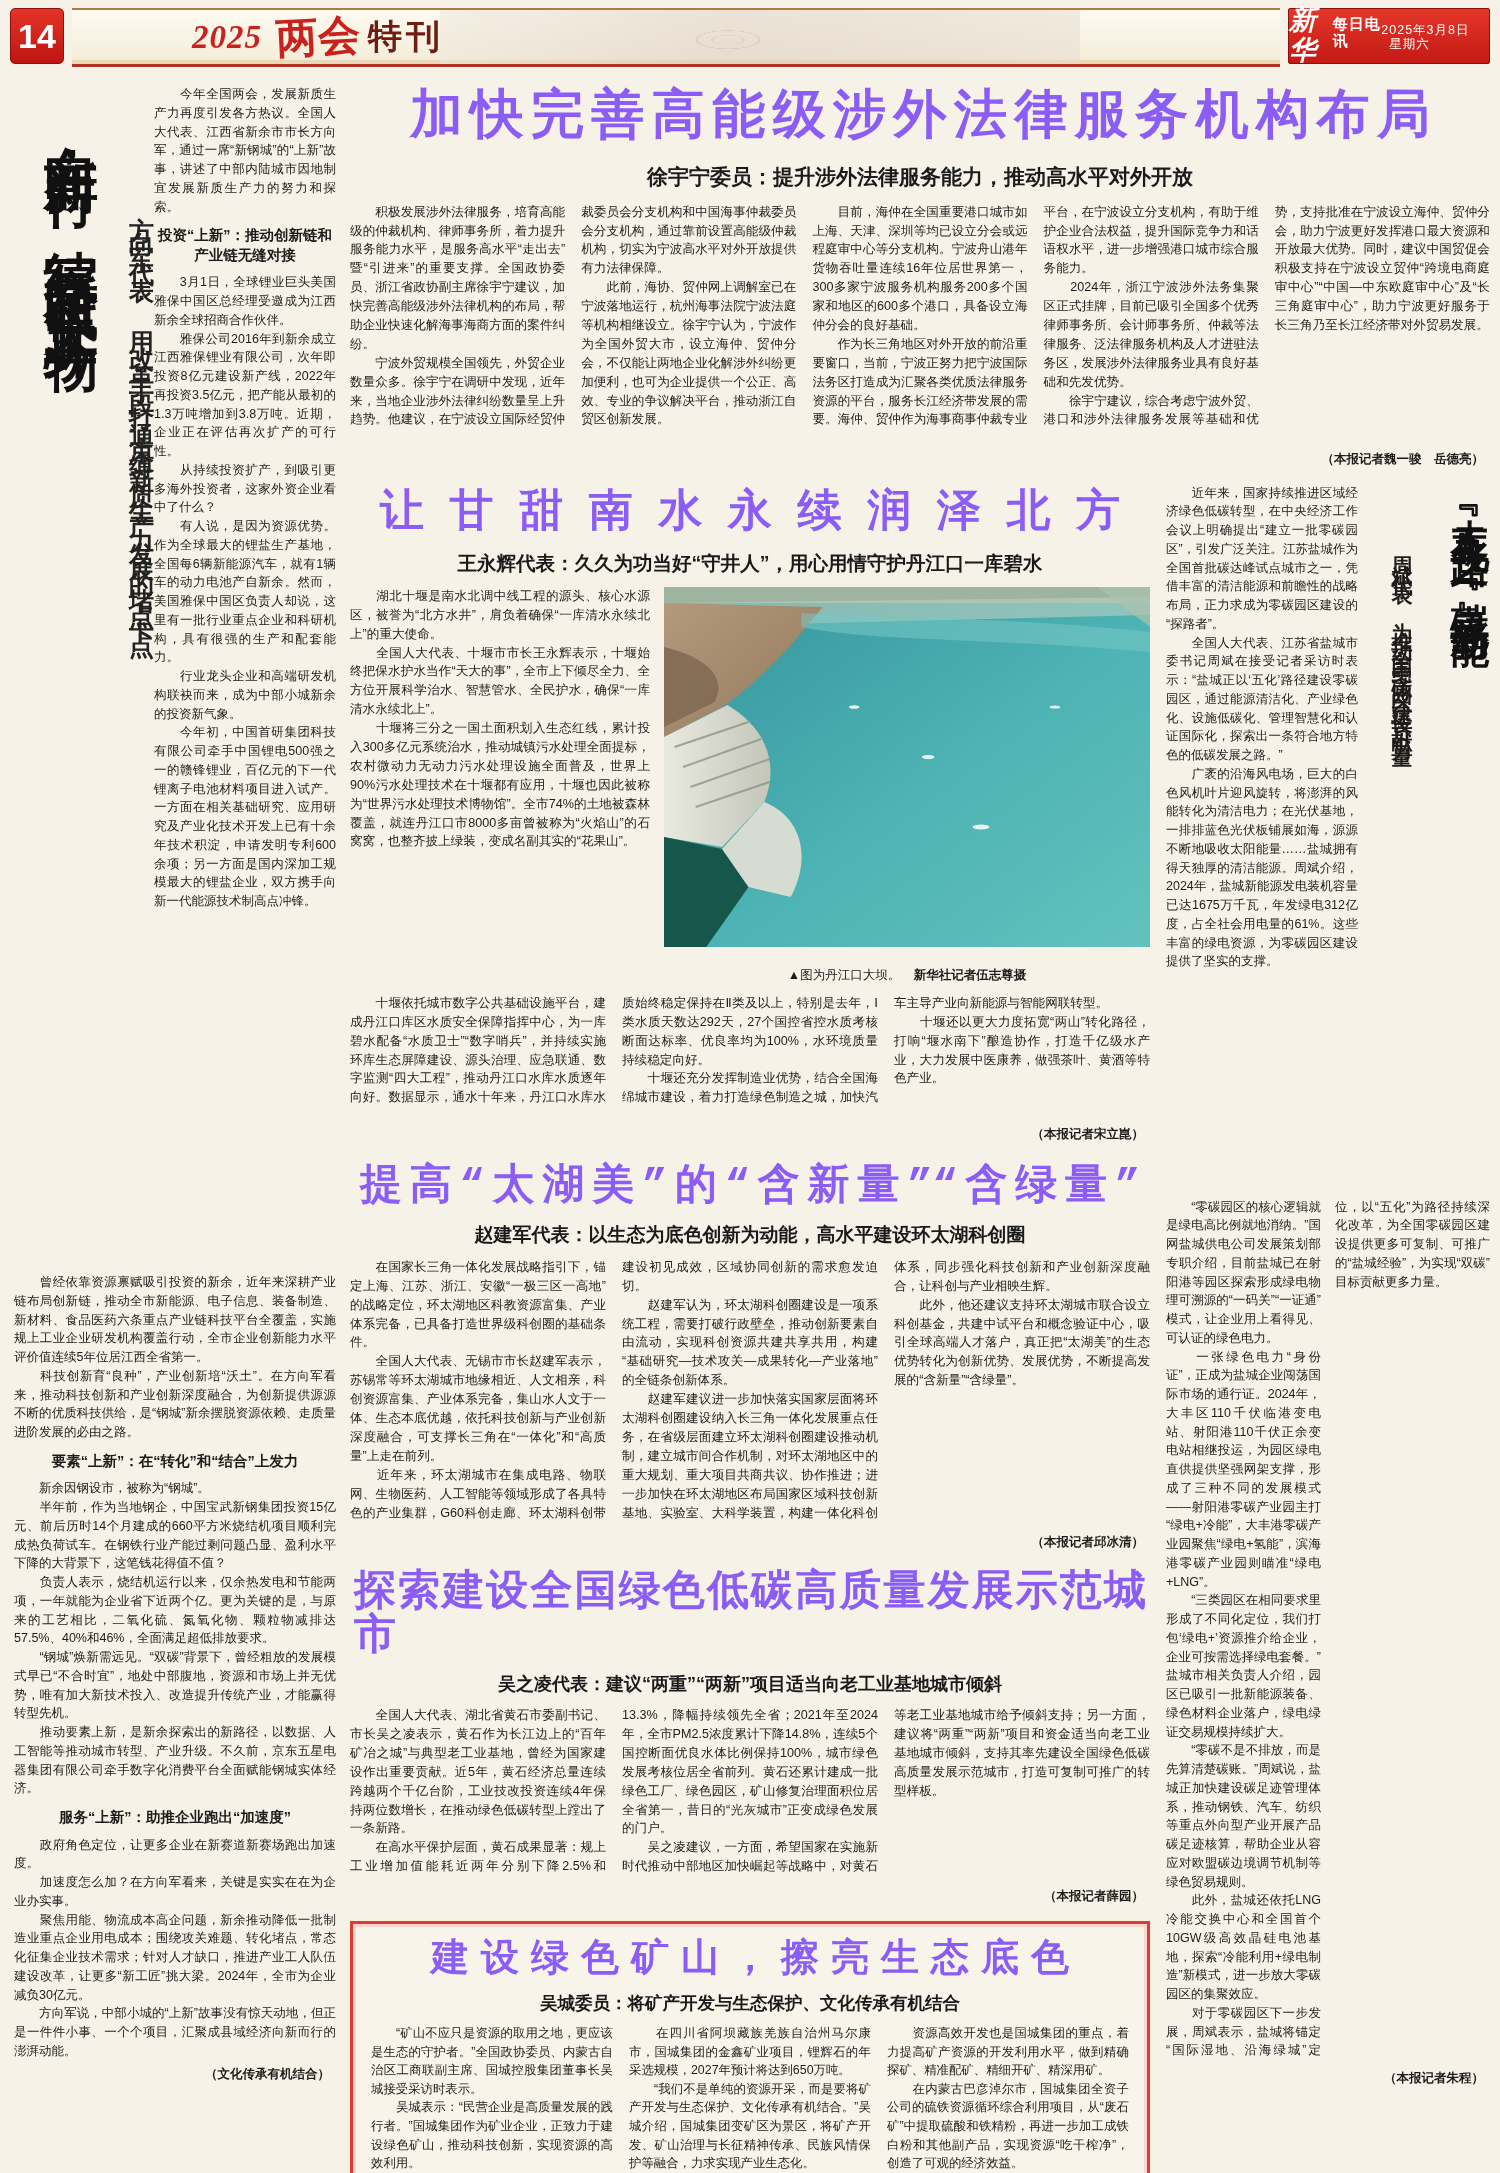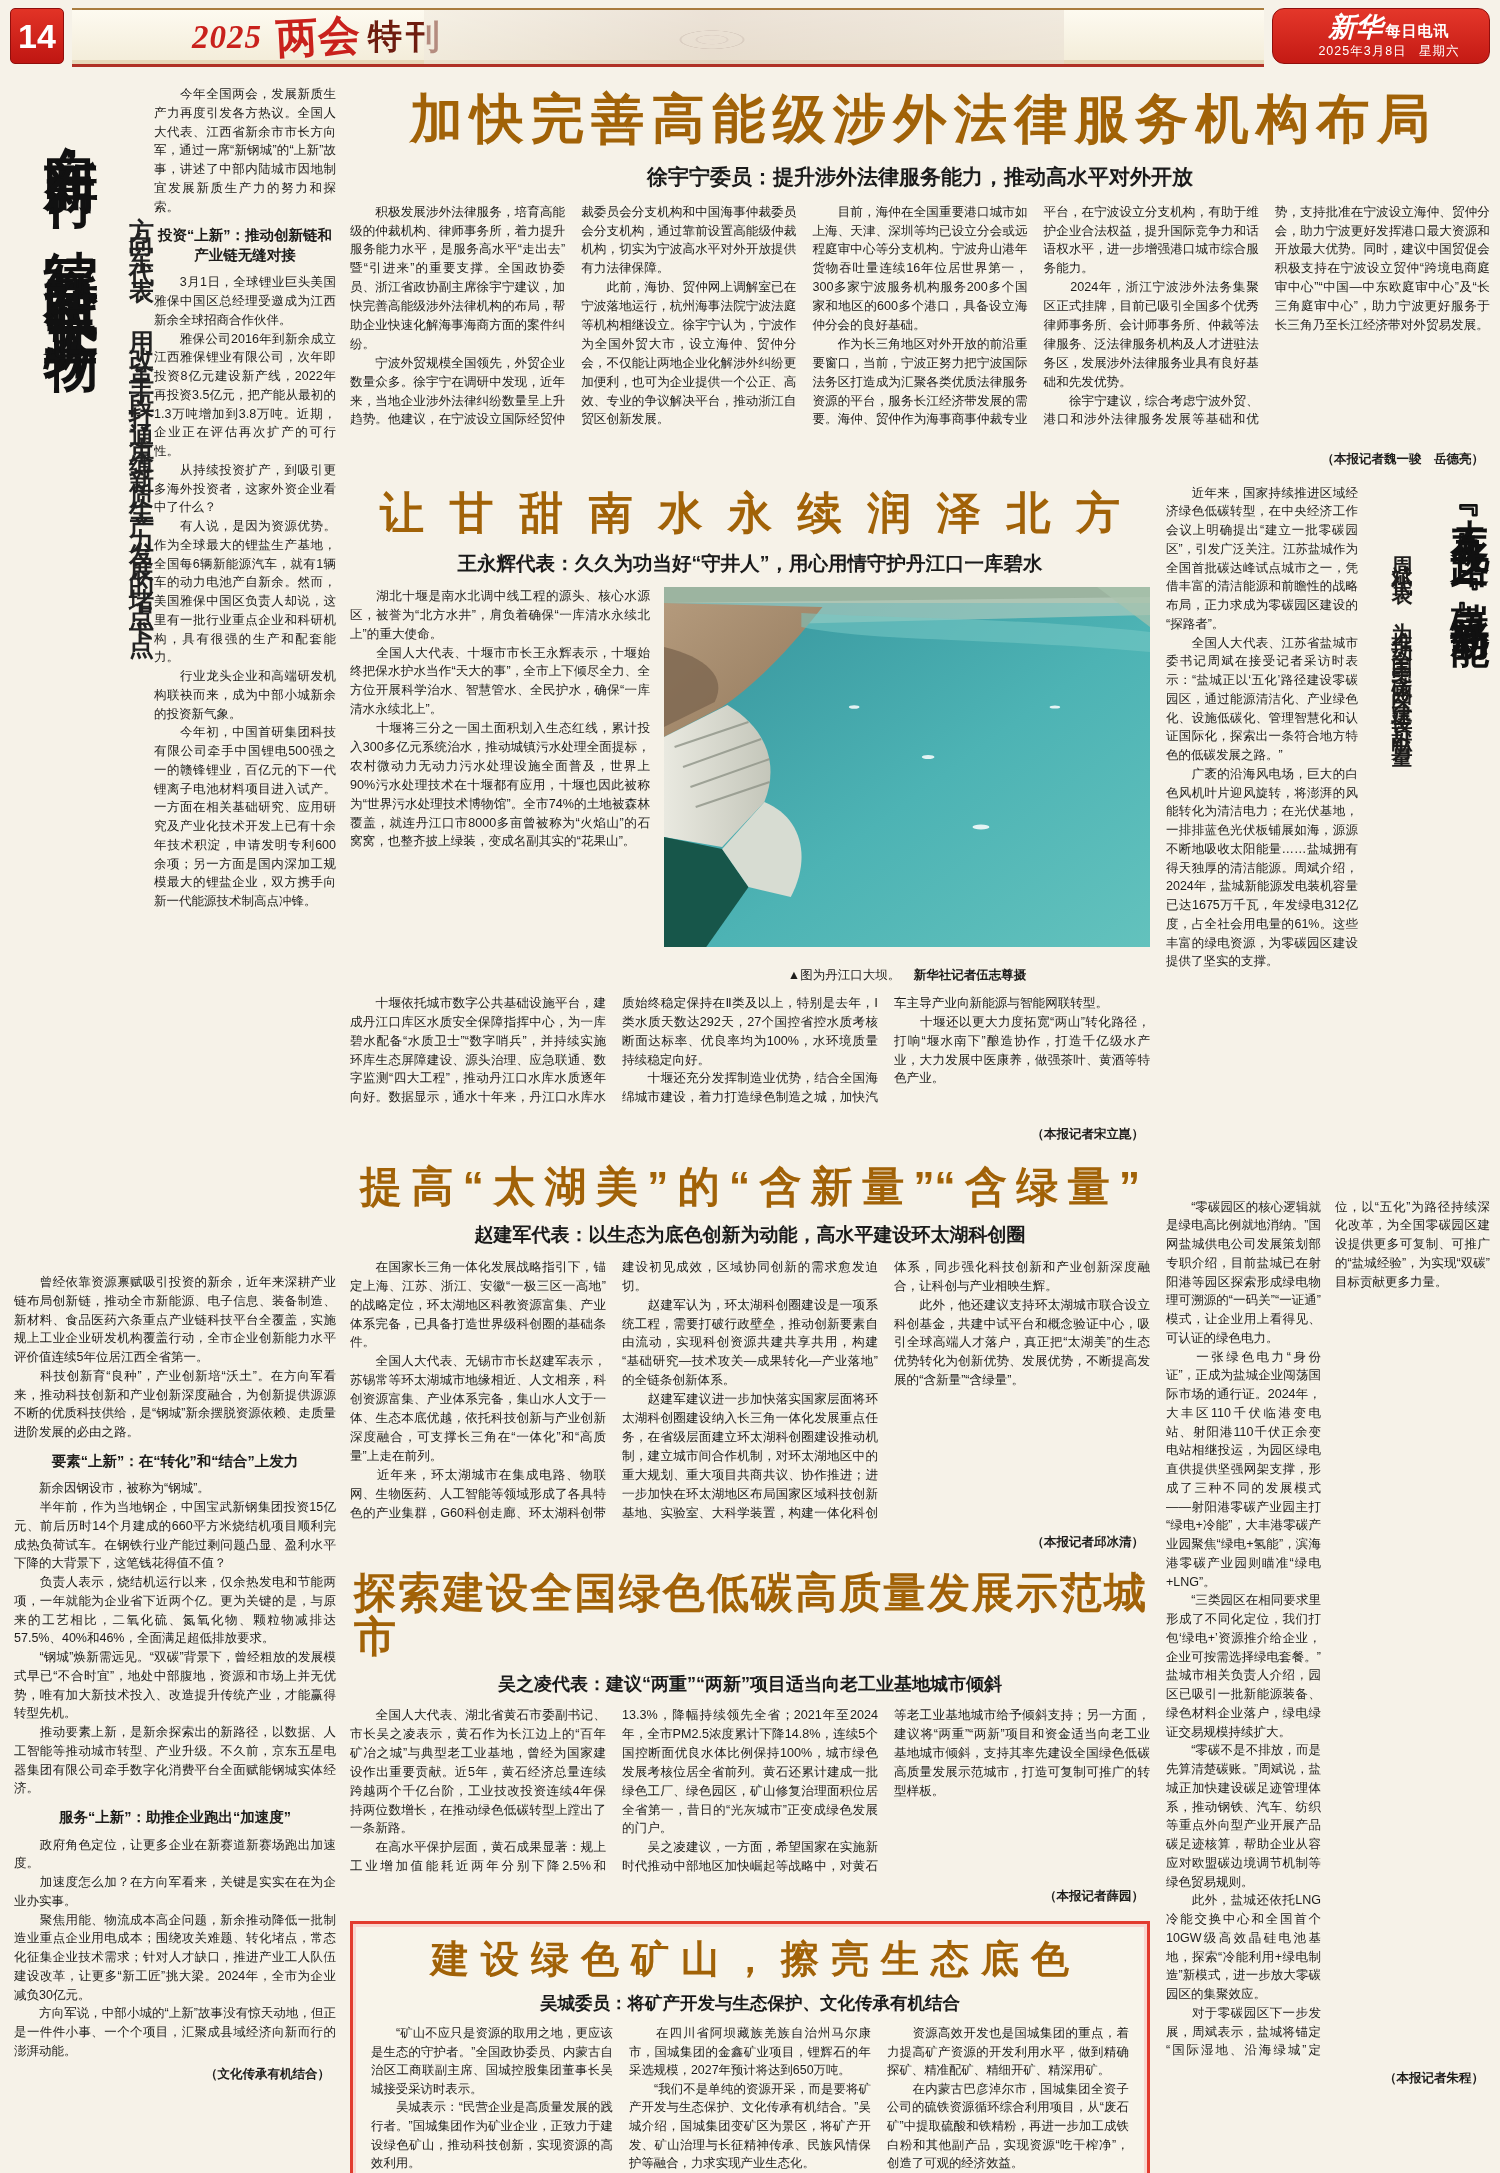--- a/index.html
+++ b/index.html
@@ -28,22 +28,22 @@
   .banner .lianghui{color:#c9211c;font-size:42px;font-weight:bold;margin-left:14px;transform:rotate(-3deg);}
   .banner .tekan{color:#6e1d10;font-size:34px;font-weight:bold;margin-left:8px;letter-spacing:4px;}
   .ripple{
     position:absolute;right:200px;top:0;width:640px;height:54px;opacity:.55;
     background:
       radial-gradient(ellipse 90px 26px at 45% 55%, #d8c9c2 0 2px, transparent 3px 14px, #cbb9b0 15px 16px, transparent 17px 30px, #c4b2a8 31px 32px, transparent 33px),
       linear-gradient(90deg,#efe8dc,#ded0c4 45%,#e8ded2);
   }
   .masthead{
     flex:0 0 200px;height:54px;background:linear-gradient(#e4372a,#c41a14);
-    border:1px solid #8f0f0c;border-radius:12px;color:#fff;
-    display:flex;flex-direction:column;align-items:center;justify-content:center;line-height:1.1;padding-left:16px;
+    border:1px solid #8f0f0c;border-radius:2px;color:#fff;
+    display:flex;flex-direction:row;align-items:center;justify-content:center;line-height:1.1;
   }
   .masthead .row1{display:flex;align-items:baseline;}
   .masthead .script{font-family:"Liberation Serif","DejaVu Serif",serif;font-style:italic;font-weight:bold;font-size:27px;margin-right:3px;}
   .masthead .rest{font-weight:bold;font-size:15px;letter-spacing:1px;}
   .masthead .row2{font-size:12.5px;margin-top:3px;letter-spacing:1px;}
   
   .content{display:flex;gap:14px;padding:6px 10px 0 14px;}
   .leftstrip{flex:0 0 322px;}
   .mainarea{flex:1;min-width:0;}
   
@@ -57,21 +57,21 @@
     writing-mode:vertical-rl;font-size:25px;font-weight:bold;width:56px;
     letter-spacing:15px;line-height:1.0;padding-top:120px;color:#222;
   }
   .ltextcol{flex:1;min-width:0;font-size:12.5px;line-height:1.5;text-align:justify;overflow:hidden;padding-top:8px;}
   .ltextcol .body,.leftlower .body{white-space:pre-line;}
   .lsubhead{font-size:14.5px;font-weight:bold;text-align:center;margin:10px 0 8px 0;line-height:1.35;}
   .leftlower{font-size:12.5px;line-height:1.5;text-align:justify;overflow:hidden;height:880px;margin-top:4px;}
   .byline{font-size:12.5px;font-weight:bold;text-align:right;padding:4px 6px 0 0;}
   
   .art-headline{
-    font-family:Liberation Sans, sans-serif;font-weight:bold;color:#a16207;
+    font-family:Liberation Mono, monospace;font-weight:bold;color:#8b5cf6;
     text-align:justify;text-align-last:justify;line-height:1.05;
   }
   .art-subhead{font-weight:bold;text-align:center;color:#1a1a1a;}
   .bodycols{font-size:12.6px;line-height:1.5;text-align:justify;white-space:pre-line;overflow:hidden;column-fill:auto;column-gap:16px;}
   
   .legal-headline{font-size:53px;margin:14px 60px 0 60px;}
   .legal-subhead{font-size:21px;margin:16px 0 12px 0;}
   .legal-body{column-count:5;height:244px;}
   
   .lowersplit{display:flex;gap:16px;margin-top:6px;}

